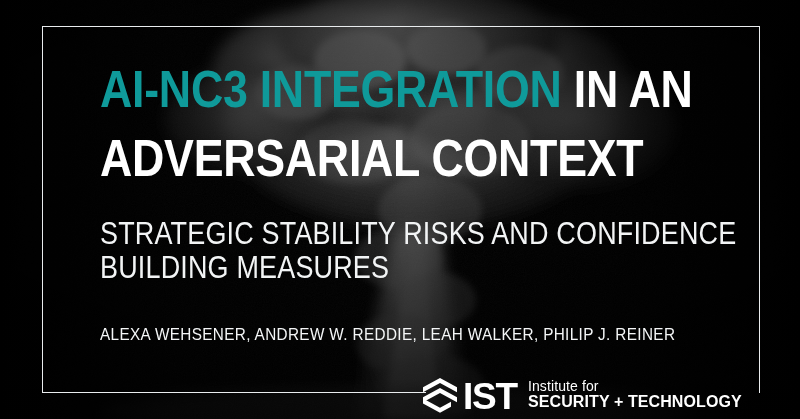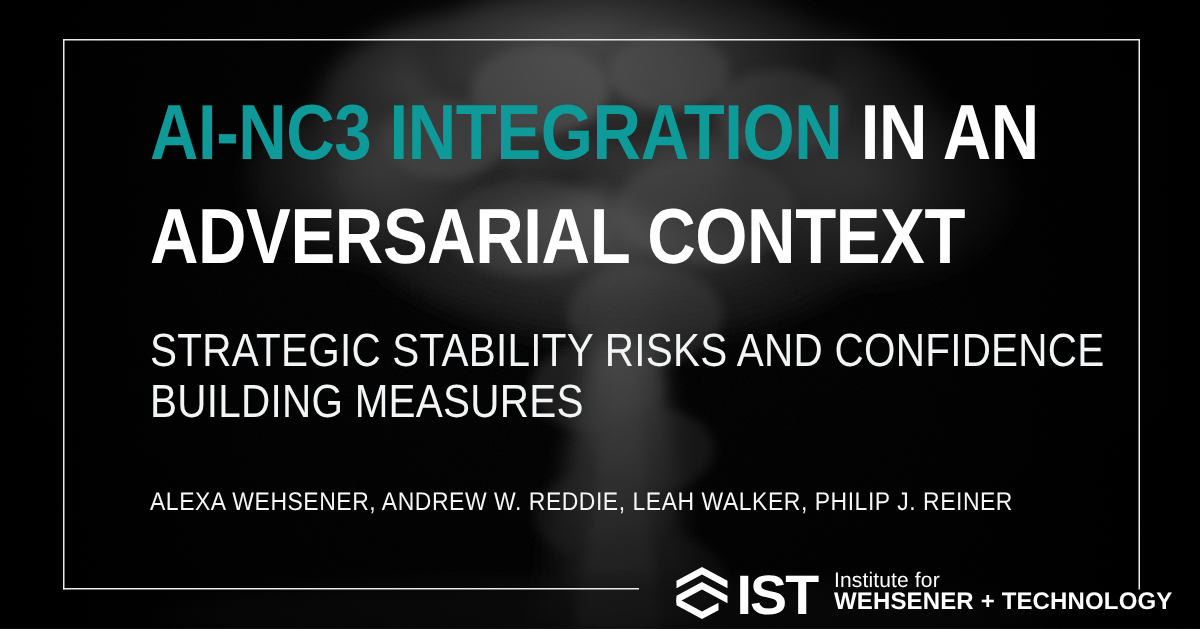--- a/index.html
+++ b/index.html
@@ -86,21 +86,21 @@
     letter-spacing:0.4px;
     text-transform:uppercase;
     transform:scaleX(0.9);
     transform-origin:left top;
     white-space:nowrap;
   }
 
   
   .logo{
     position:absolute;
-    left:448px;bottom:4px;
+    left:420px;bottom:4px;
     display:flex;align-items:center;
     height:40px;
   }
   .logo-mark{width:40px;height:38px;flex:none;margin-right:3px;}
   .logo-ist{
     font-family:"Liberation Sans", sans-serif;
     font-weight:bold;
     font-size:37px;
     color:#ffffff;
     letter-spacing:-1.2px;
@@ -232,18 +232,18 @@
           <g fill="#ffffff">
             <path d="M20 2 L37 11.2 L37 16.2 L20 7 L3 16.2 L3 11.2 Z"></path>
             <path d="M20 12 L37 21.2 L37 26.2 L20 17 L3 26.2 L3 21.2 Z"></path>
             <path d="M3 27.5 L20 36.7 L31 30.8 L31 25.8 L20 31.7 L3 22.5 Z"></path>
           </g>
         </svg>
       </span>
       <span class="logo-ist">IST</span>
       <span class="logo-words">
         <span class="logo-l1">Institute for</span>
-        <span class="logo-l2">WEHSENER + TECHNOLOGY</span>
+        <span class="logo-l2">SECURITY + TECHNOLOGY</span>
       </span>
     </div>
 
   </div>
 </div>
 
 </body></html>

